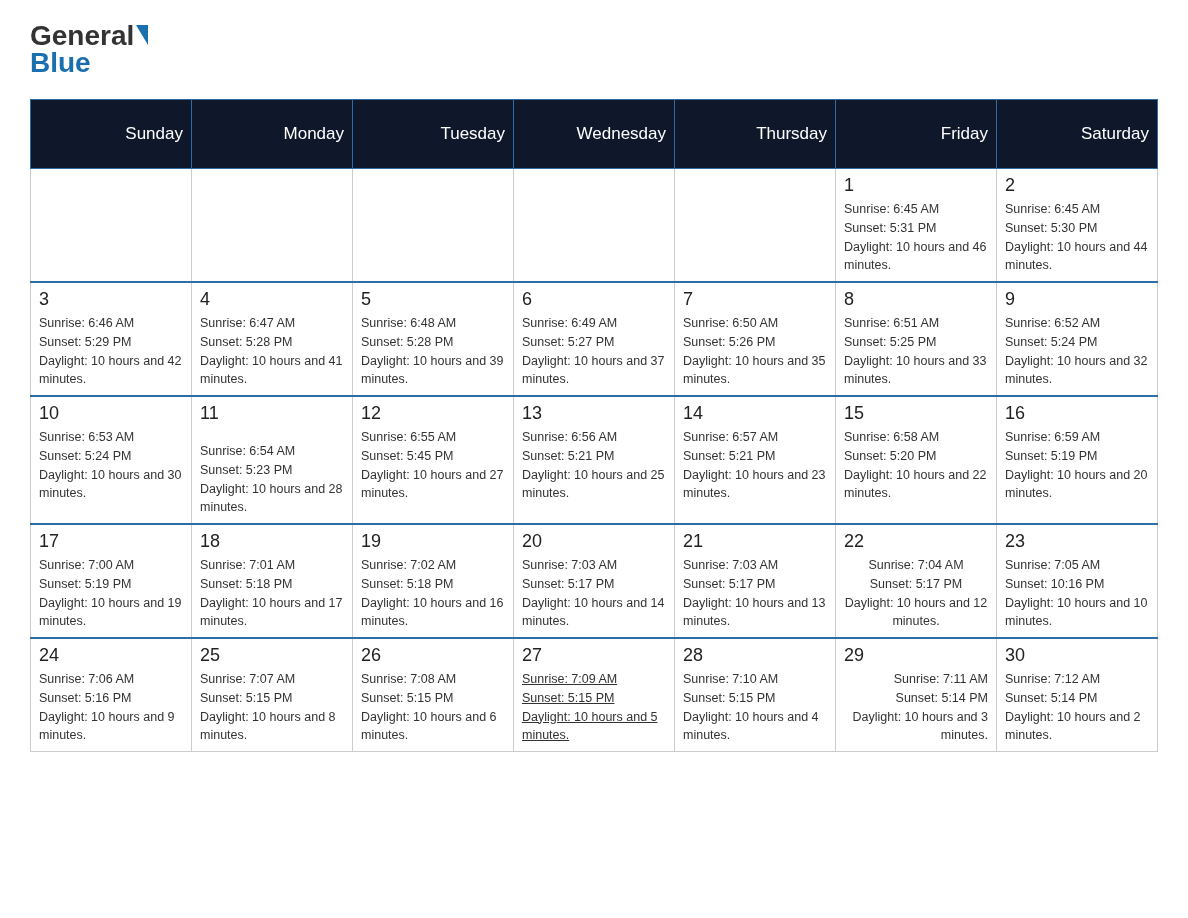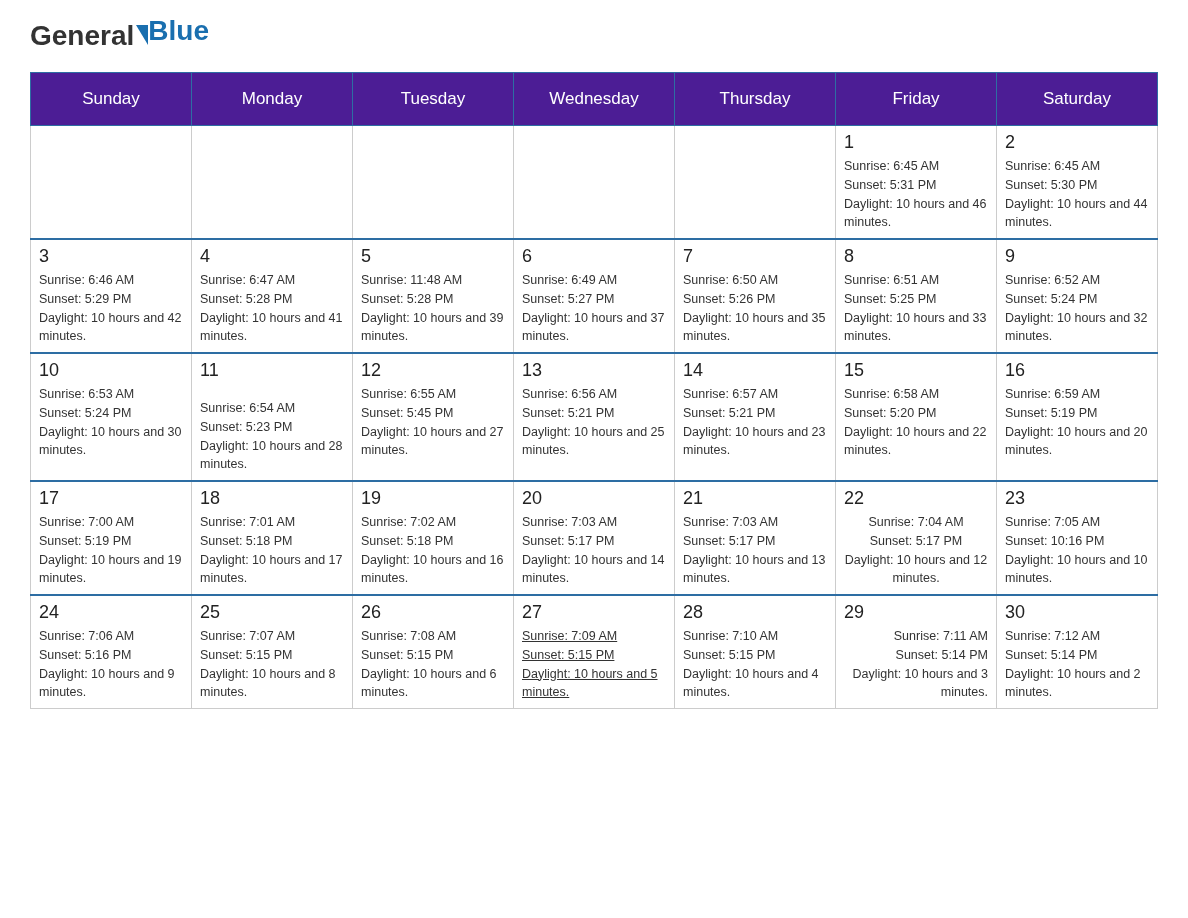--- a/index.html
+++ b/index.html
@@ -11,20 +11,21 @@
       padding: 20px 30px;
     }
     .header {
       display: flex;
       justify-content: space-between;
       align-items: flex-start;
       margin-bottom: 20px;
     }
     .logo {
       display: flex;
+      flex-direction: column;
       align-items: flex-start;
     }
     .logo-general {
       font-size: 28px;
       font-weight: bold;
       color: #333;
       display: flex;
       align-items: center;
     }
     .logo-arrow {
@@ -54,24 +55,24 @@
     .location {
       font-size: 20px;
       color: #444;
       margin-top: 5px;
     }
     .calendar {
       width: 100%;
       border-collapse: collapse;
     }
     .calendar th {
-      background-color: #4c1d95;
+      background-color: #0f172a;
       color: #fff;
-      padding: 16px 8px;
-      text-align: center;
+      padding: 24px 8px;
+      text-align: right;
       font-size: 17px;
       font-weight: normal;
       border: 1px solid #2d6da3;
     }
     .calendar td {
       border: 1px solid #ccc;
       vertical-align: top;
       padding: 6px 8px;
       width: 14.28%;
       min-height: 110px;
@@ -152,21 +153,21 @@
 Daylight: 10 hours and 42 minutes.</div>
         </td>
         <td>
           <div class="day-number">4</div>
           <div class="day-info" style="white-space: pre-line;">Sunrise: 6:47 AM
 Sunset: 5:28 PM
 Daylight: 10 hours and 41 minutes.</div>
         </td>
         <td>
           <div class="day-number">5</div>
-          <div class="day-info" style="white-space: pre-line;">Sunrise: 11:48 AM
+          <div class="day-info" style="white-space: pre-line;">Sunrise: 6:48 AM
 Sunset: 5:28 PM
 Daylight: 10 hours and 39 minutes.</div>
         </td>
         <td>
           <div class="day-number">6</div>
           <div class="day-info" style="white-space: pre-line;">Sunrise: 6:49 AM
 Sunset: 5:27 PM
 Daylight: 10 hours and 37 minutes.</div>
         </td>
         <td>

